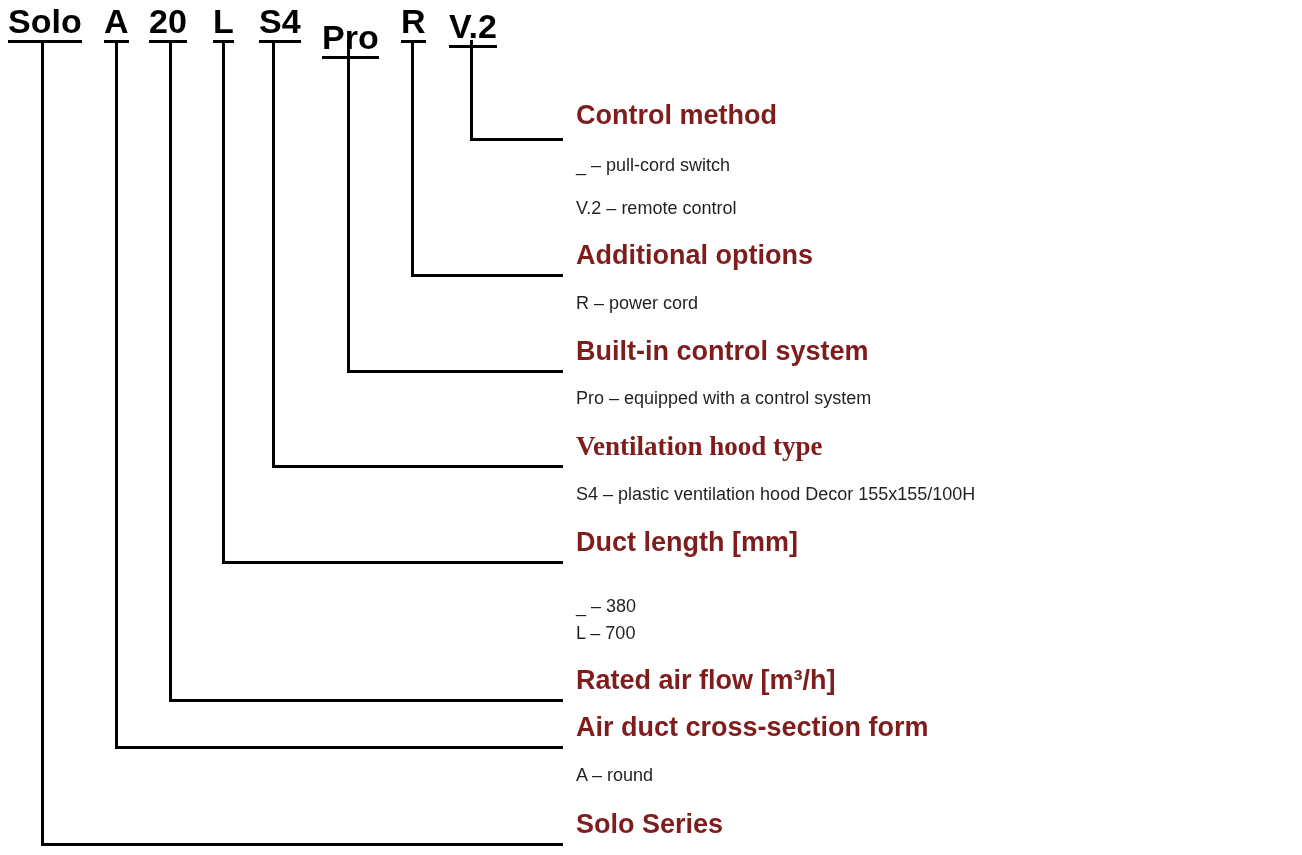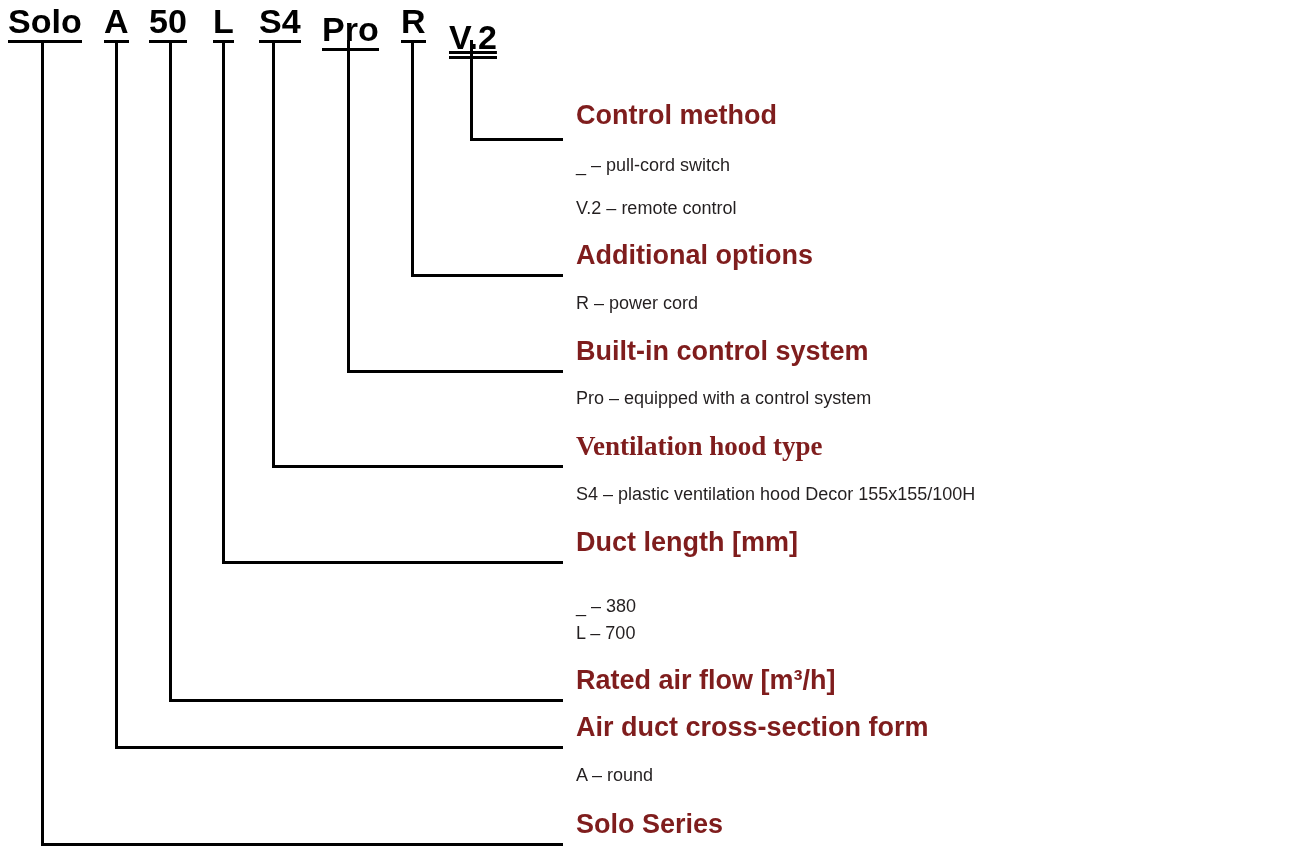--- a/index.html
+++ b/index.html
@@ -64,26 +64,26 @@
     color: #231f20;
   }
 </style>
 </head>
 <body>
 
 <div id="stage">
   <div id="tokens">
       <div class="code-token" style="left: 8px; top: 4px;">Solo</div>
       <div class="code-token" style="left: 104px; top: 4px;">A</div>
-      <div class="code-token" style="left: 149px; top: 4px;">50</div>
+      <div class="code-token" style="left: 149px; top: 4px;">20</div>
       <div class="code-token" style="left: 213px; top: 4px;">L</div>
       <div class="code-token" style="left: 259px; top: 4px;">S4</div>
-      <div class="code-token" style="left: 322px; top: 12px;">Pro</div>
+      <div class="code-token" style="left: 322px; top: 20px;">Pro</div>
       <div class="code-token" style="left: 401px; top: 4px;">R</div>
-      <div class="code-token" style="left: 449px; top: 20px; text-decoration: underline;">V.2</div>
+      <div class="code-token" style="left: 449px; top: 9px;">V.2</div>
     </div>
   <div id="leaders">
       <div class="vline" style="left: 470px; top: 40px; height: 101px;"></div>
       <div class="hline" style="left: 470px; top: 138px; width: 93px;"></div>
       <div class="vline" style="left: 411px; top: 40px; height: 237px;"></div>
       <div class="hline" style="left: 411px; top: 274px; width: 152px;"></div>
       <div class="vline" style="left: 347px; top: 40px; height: 333px;"></div>
       <div class="hline" style="left: 347px; top: 370px; width: 216px;"></div>
       <div class="vline" style="left: 272px; top: 40px; height: 428px;"></div>
       <div class="hline" style="left: 272px; top: 465px; width: 291px;"></div>

